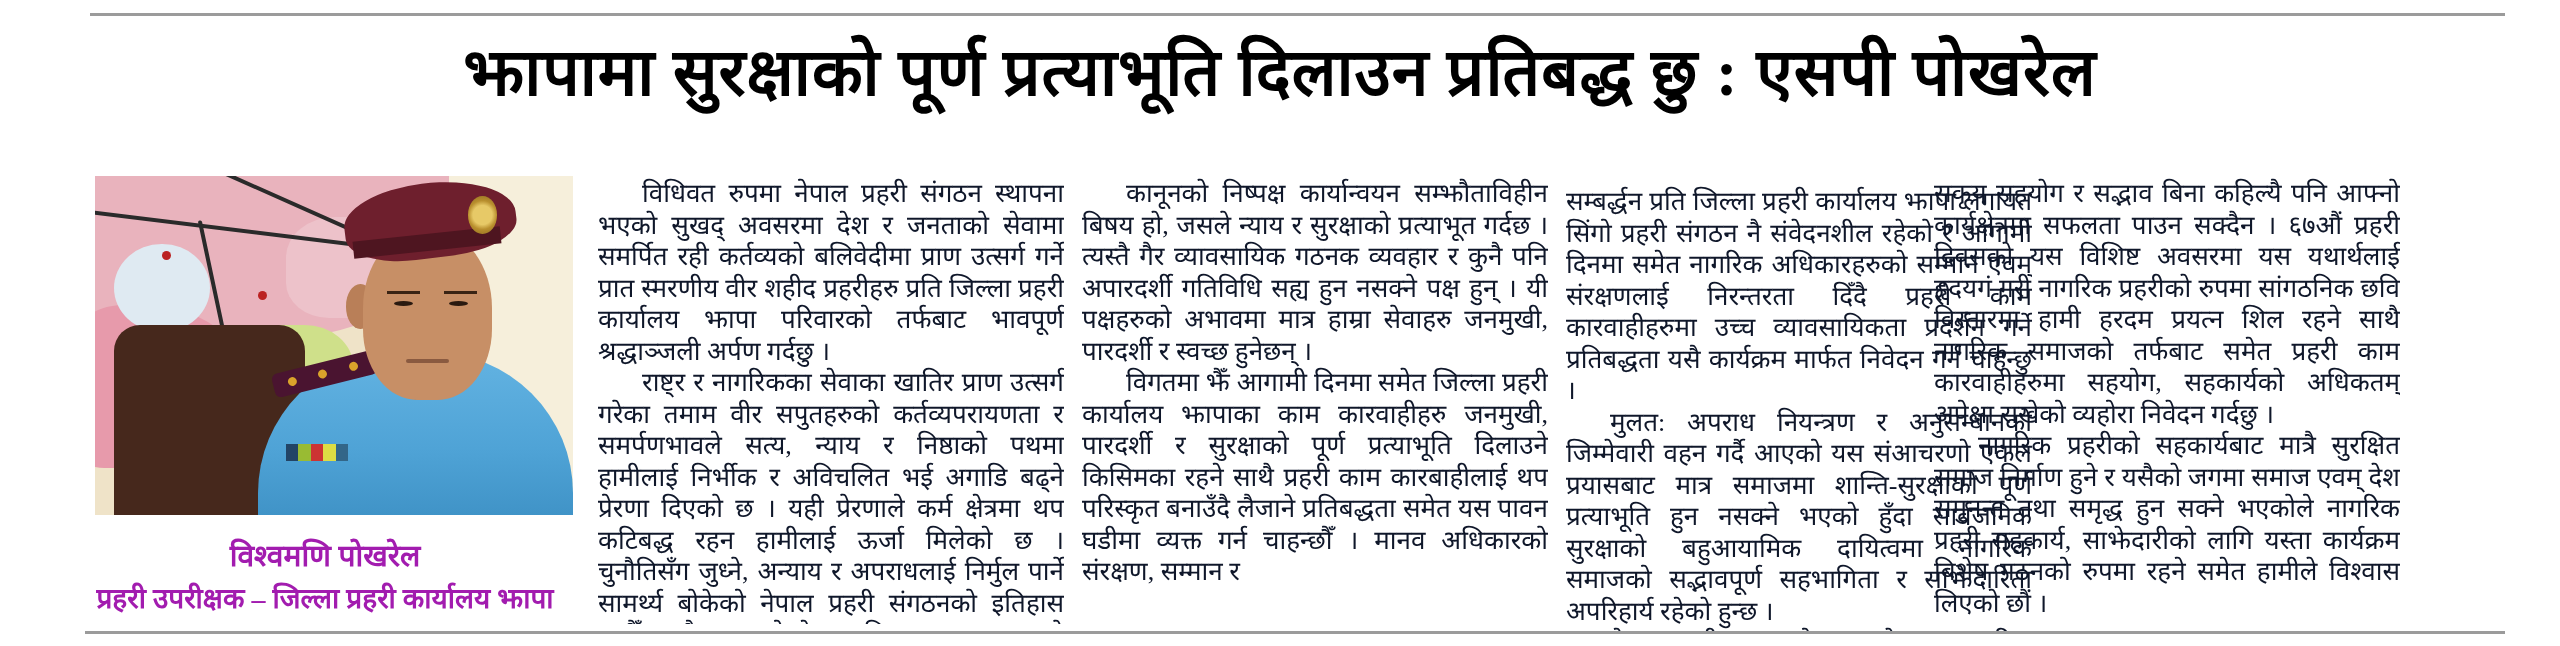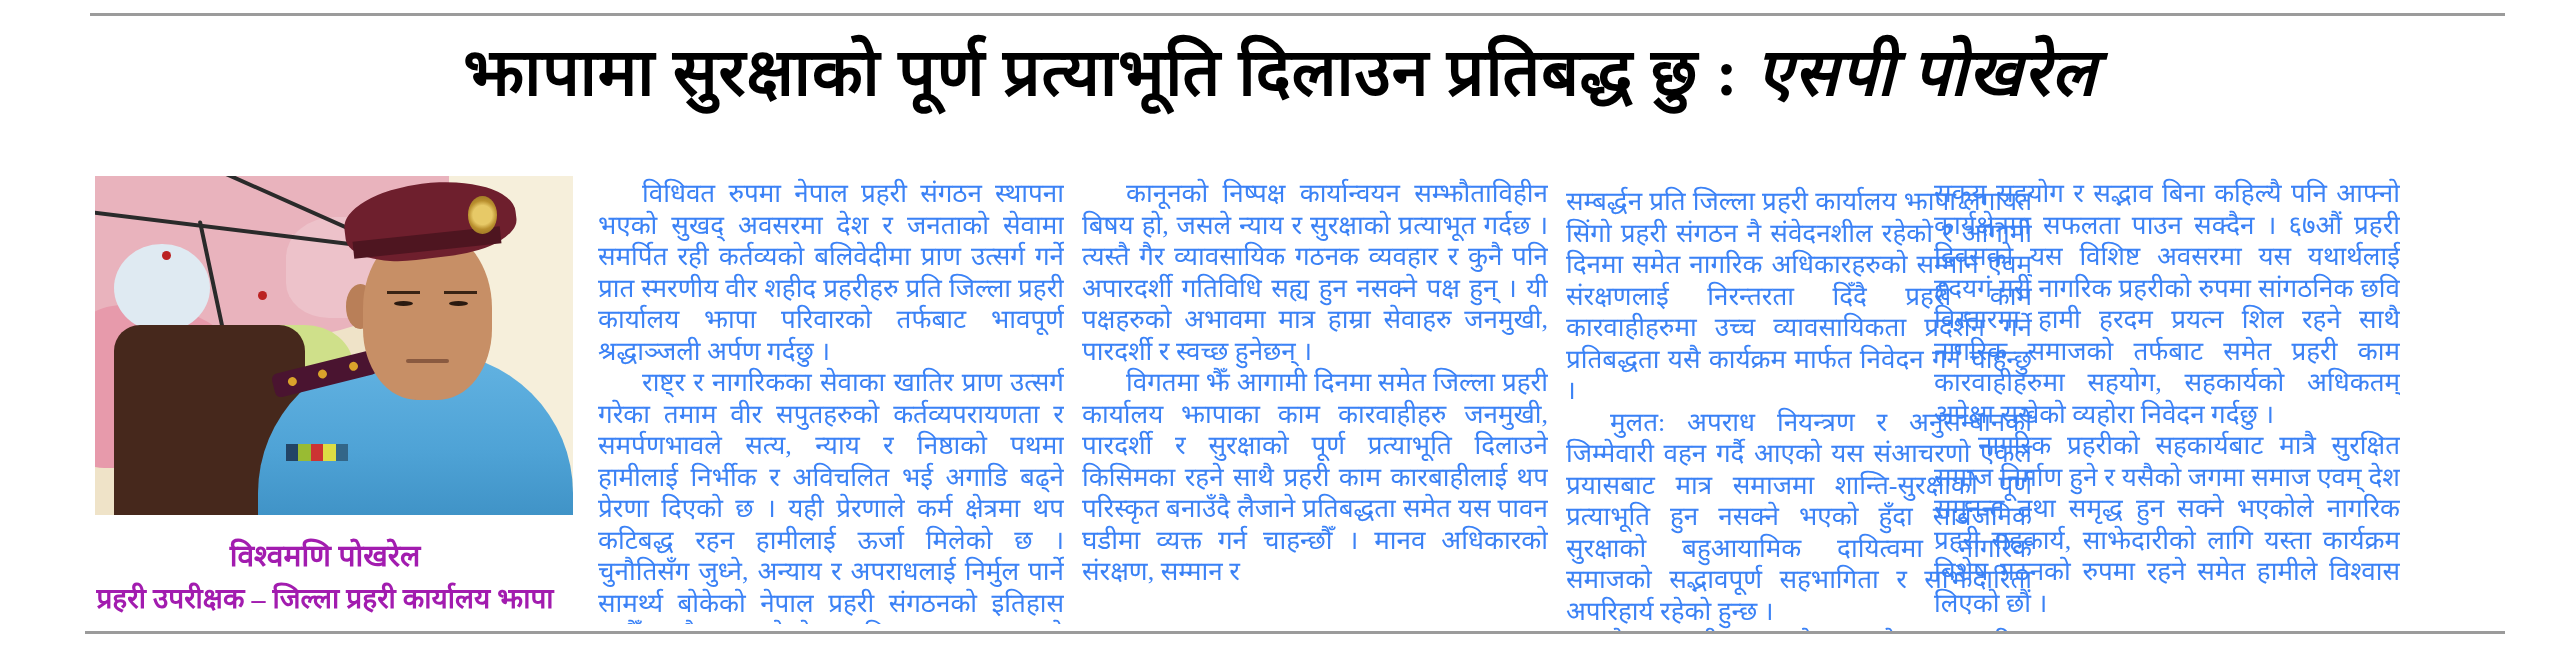--- a/index.html
+++ b/index.html
@@ -13,21 +13,21 @@
 
   .rule{position:absolute;background:var(--rule);height:3px;}
   .rule.top{left:90px;top:13px;width:2415px;}
   .rule.bottom{left:85px;top:631px;width:2420px;}
 
   .headline{
     position:absolute;left:0;top:28px;width:2560px;text-align:center;
     font-size:66px;font-weight:bold;line-height:1.35;color:#000;
     white-space:nowrap;letter-spacing:1px;
   }
-  .headline .attr{font-style:italic;}
+  .headline .attr{}
 
   
   .photo{position:absolute;left:95px;top:176px;width:478px;height:339px;overflow:hidden;background:#efe3c8;}
   .photo .wall{position:absolute;right:0;top:0;width:34%;height:100%;background:#f6efdb;}
   .patch{position:absolute;}
   .p1{left:-4%;top:-6%;width:78%;height:55%;background:var(--map-pink);border-radius:0 0 55% 30%;}
   .p2{left:-6%;top:38%;width:40%;height:48%;background:#e79aab;border-radius:30% 60% 40% 20%;}
   .p3{left:20%;top:44%;width:34%;height:40%;background:var(--map-green);border-radius:45% 30% 55% 40%;}
   .p4{left:40%;top:12%;width:26%;height:30%;background:#edc2ca;border-radius:40% 55% 45% 35%;}
   .p5{left:4%;top:20%;width:20%;height:26%;background:#dfeaf2;border-radius:50%;}
@@ -59,21 +59,21 @@
   .beret-band{position:absolute;left:54%;top:17%;width:31%;height:5%;background:#4e1520;transform:rotate(-6deg);}
   .badge{position:absolute;left:78%;top:6%;width:6%;height:11%;background:radial-gradient(circle,#e7c967 0 40%,#b98f2e 60%,#8a6a1f);border-radius:50%;}
 
   
   .caption{position:absolute;left:40px;top:538px;width:570px;text-align:center;font-weight:bold;color:#a21caf;}
   .cap-name{font-size:30px;line-height:36px;}
   .cap-title{font-size:28px;line-height:34px;margin-top:8px;}
 
   
   .col{position:absolute;top:178px;width:466px;height:446px;overflow:hidden;
-    font-size:26px;line-height:31.5px;text-align:justify;color:#3b82f6;}
+    font-size:26px;line-height:31.5px;text-align:justify;color:#0f172a;}
   .c1{left:598px;} .c2{left:1082px;} .c3{left:1566px;margin-top:8px;} .c4{left:1934px;}
   .col p{text-indent:44px;}
   .col p.cont{text-indent:0;}
 </style>
 </head>
 <body>
 
 <div class="page">
 
   <div class="rule top"></div>

